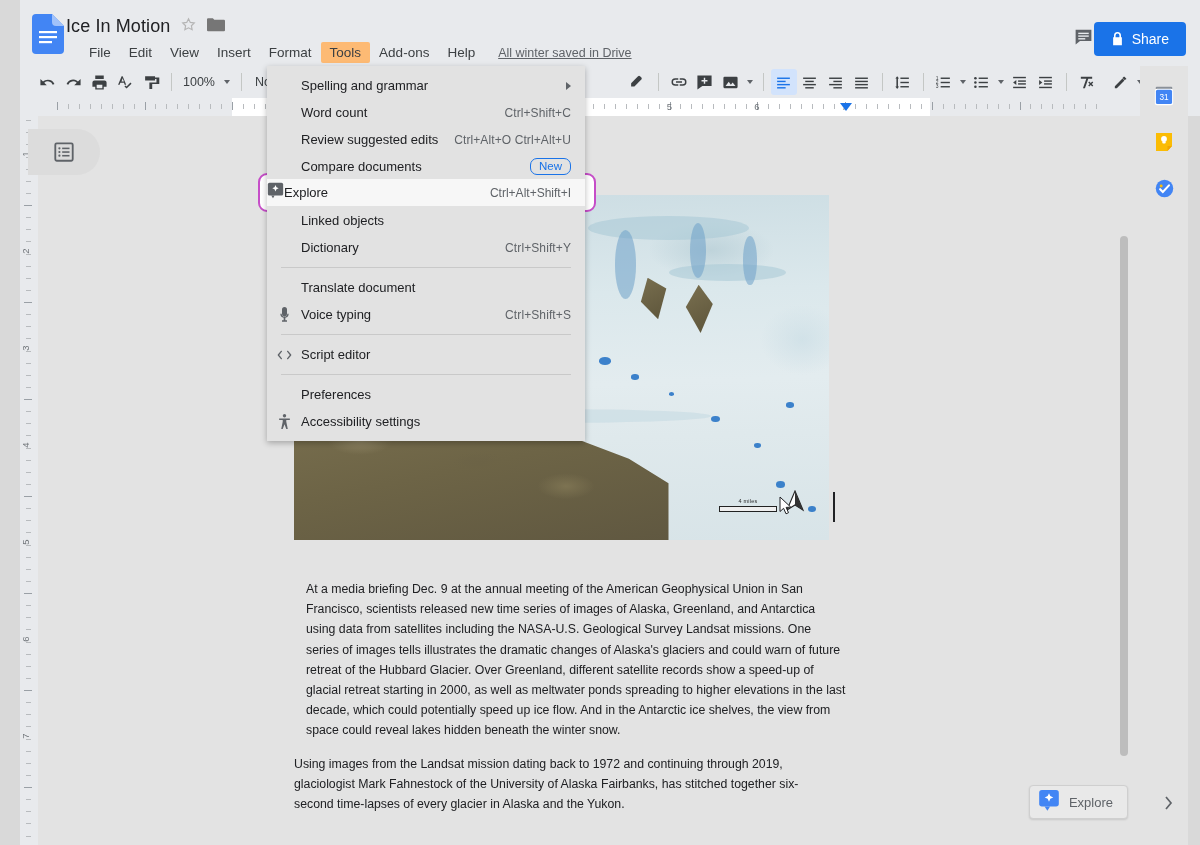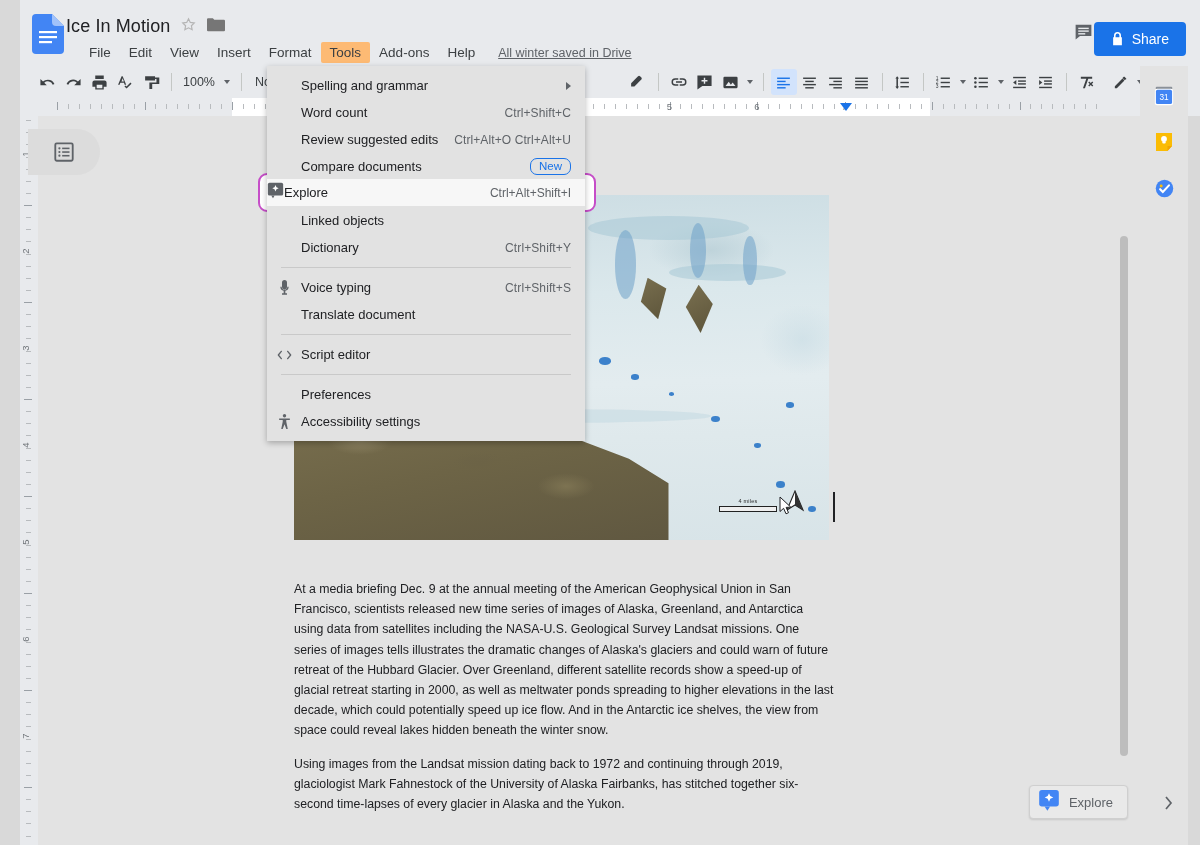--- a/index.html
+++ b/index.html
@@ -19,21 +19,21 @@
   .header { position:absolute; left:20px; top:0; width:1180px; height:66px; background:#e8eaed; }
   .doc-icon { position:absolute; left:12px; top:14px; width:38px; height:40px; }
   .doc-icon svg { display:block; }
   .title-row { position:absolute; left:46px; top:16px; display:flex; align-items:center; gap:10px; }
   .doc-title { font-size:18px; color:#202124; letter-spacing:.1px; }
   .star-icon, .folder-icon { cursor:pointer; display:block; }
   .menubar { position:absolute; left:60px; top:42px; display:flex; align-items:center; gap:0px; }
   .menu-item { font-size:13.5px; color:#3c4043; padding:3px 9px; cursor:pointer; border-radius:2px; }
   .menu-item.active { background:#fdba74; }
   .saved-text { font-size:12.5px; color:#5f6368; margin-left:14px; text-decoration:underline; cursor:pointer; }
-  .header-right { position:absolute; right:14px; top:22px; display:flex; align-items:flex-start; }
+  .header-right { position:absolute; right:14px; top:22px; display:flex; align-items:center; }
   .comment-btn { cursor:pointer; display:block; }
   .share-btn {
     display:flex; align-items:center; gap:8px;
     background:#1a73e8; color:#fff; border:none; border-radius:4px;
     height:34px; padding:0 17px; font-size:14px; cursor:pointer;
     font-family:"Liberation Sans", sans-serif;
   }
 
   
   .toolbar { position:absolute; left:20px; top:66px; width:1180px; height:32px; background:#e8eaed;
@@ -113,21 +113,21 @@
   .scalebar { position:absolute; right:52px; bottom:28px; width:58px; }
   .scalebar .lbl { font-size:5.5px; color:#2b2b2b; text-align:center; letter-spacing:.2px; line-height:7px; }
   .scalebar .bar { height:6px; border:1px solid #222; background:#eee; margin-top:1px; }
   .north-arrow { position:absolute; right:24px; bottom:24px; }
   .img-caret { position:absolute; right:-6px; bottom:18px; width:2px; height:30px; background:#202124; }
   .mouse-cursor { position:absolute; left:779px; top:496px; z-index:30; }
 
   
   .para { position:absolute; left:82px; width:540px; font-size:12.3px; line-height:20.2px;
           color:#202124; font-family:"Liberation Sans", sans-serif; }
-  .p1 { top:463px; }
+  .p1 { top:463px;margin-left:12px; }
   .p2 { top:638px; }
   .p3 { top:727px; }
 
   
   .menu-panel {
     position:absolute; left:267px; top:66px; width:318px; background:#e2e2e2;
     box-shadow:0 2px 6px rgba(0,0,0,.28); padding:6px 0; z-index:40;
   }
   .mrow { position:relative; height:27px; display:flex; align-items:center; padding:0 14px 0 0;
           cursor:pointer; }
@@ -717,32 +717,32 @@
 
     <div class="mrow">
       <div class="mico"></div>
       <div class="mlabel">Dictionary</div>
       <div class="mshort">Ctrl+Shift+Y</div>
     </div>
 
     <div class="msep"></div>
 
     <div class="mrow">
+      <div class="mico"></div>
+      <div class="mlabel">Translate document</div>
+    </div>
+
+    <div class="mrow">
       <div class="mico">
         <svg width="13" height="15" viewBox="0 0 14 18">
             <path fill="#5f6368" d="M7 11a3 3 0 0 0 3-3V3a3 3 0 1 0-6 0v5a3 3 0 0 0 3 3zm5-3a5 5 0 0 1-4 4.9V16h2v1.6H4V16h2v-3.1A5 5 0 0 1 2 8h1.6a3.4 3.4 0 0 0 6.8 0z"></path>
           </svg>
       </div>
       <div class="mlabel">Voice typing</div>
       <div class="mshort">Ctrl+Shift+S</div>
-    </div>
-
-    <div class="mrow">
-      <div class="mico"></div>
-      <div class="mlabel">Translate document</div>
     </div>
 
     <div class="msep"></div>
 
     <div class="mrow">
       <div class="mico">
         <svg width="15" height="12" viewBox="0 0 18 12">
             <g fill="none" stroke="#5f6368" stroke-width="1.6" stroke-linecap="round" stroke-linejoin="round">
               <path d="M5.2 1.6 1.6 6l3.6 4.4"></path>
               <path d="M12.8 1.6 16.4 6l-3.6 4.4"></path>

